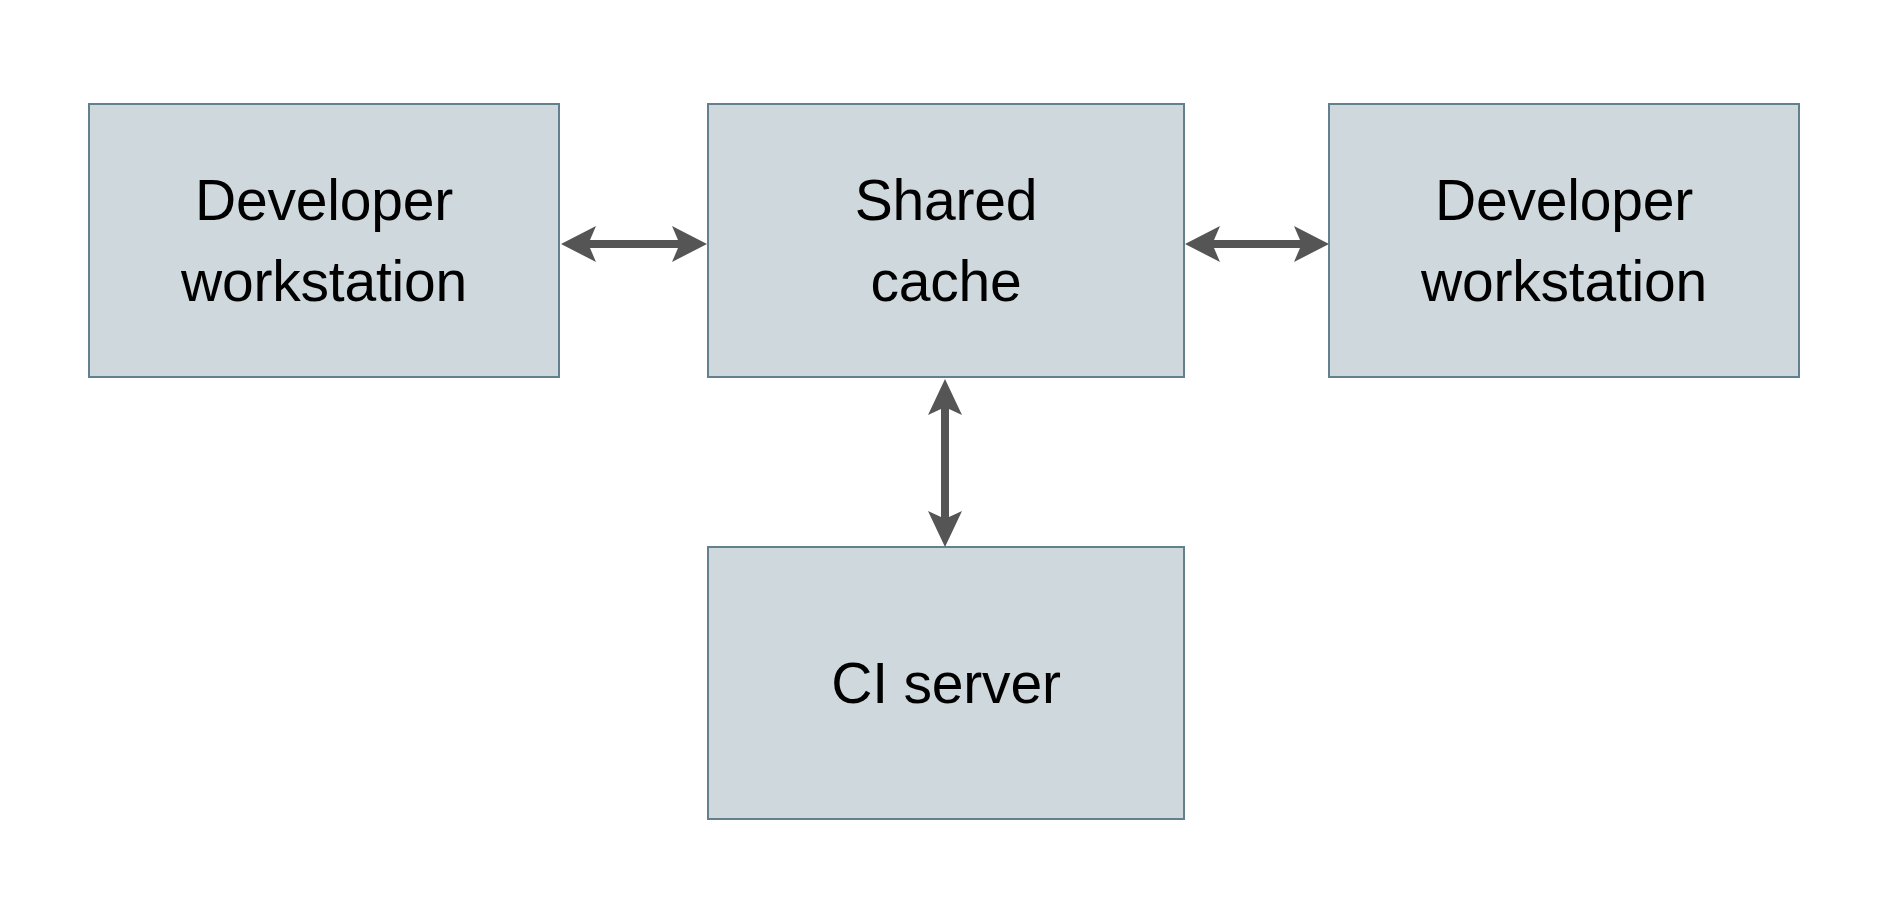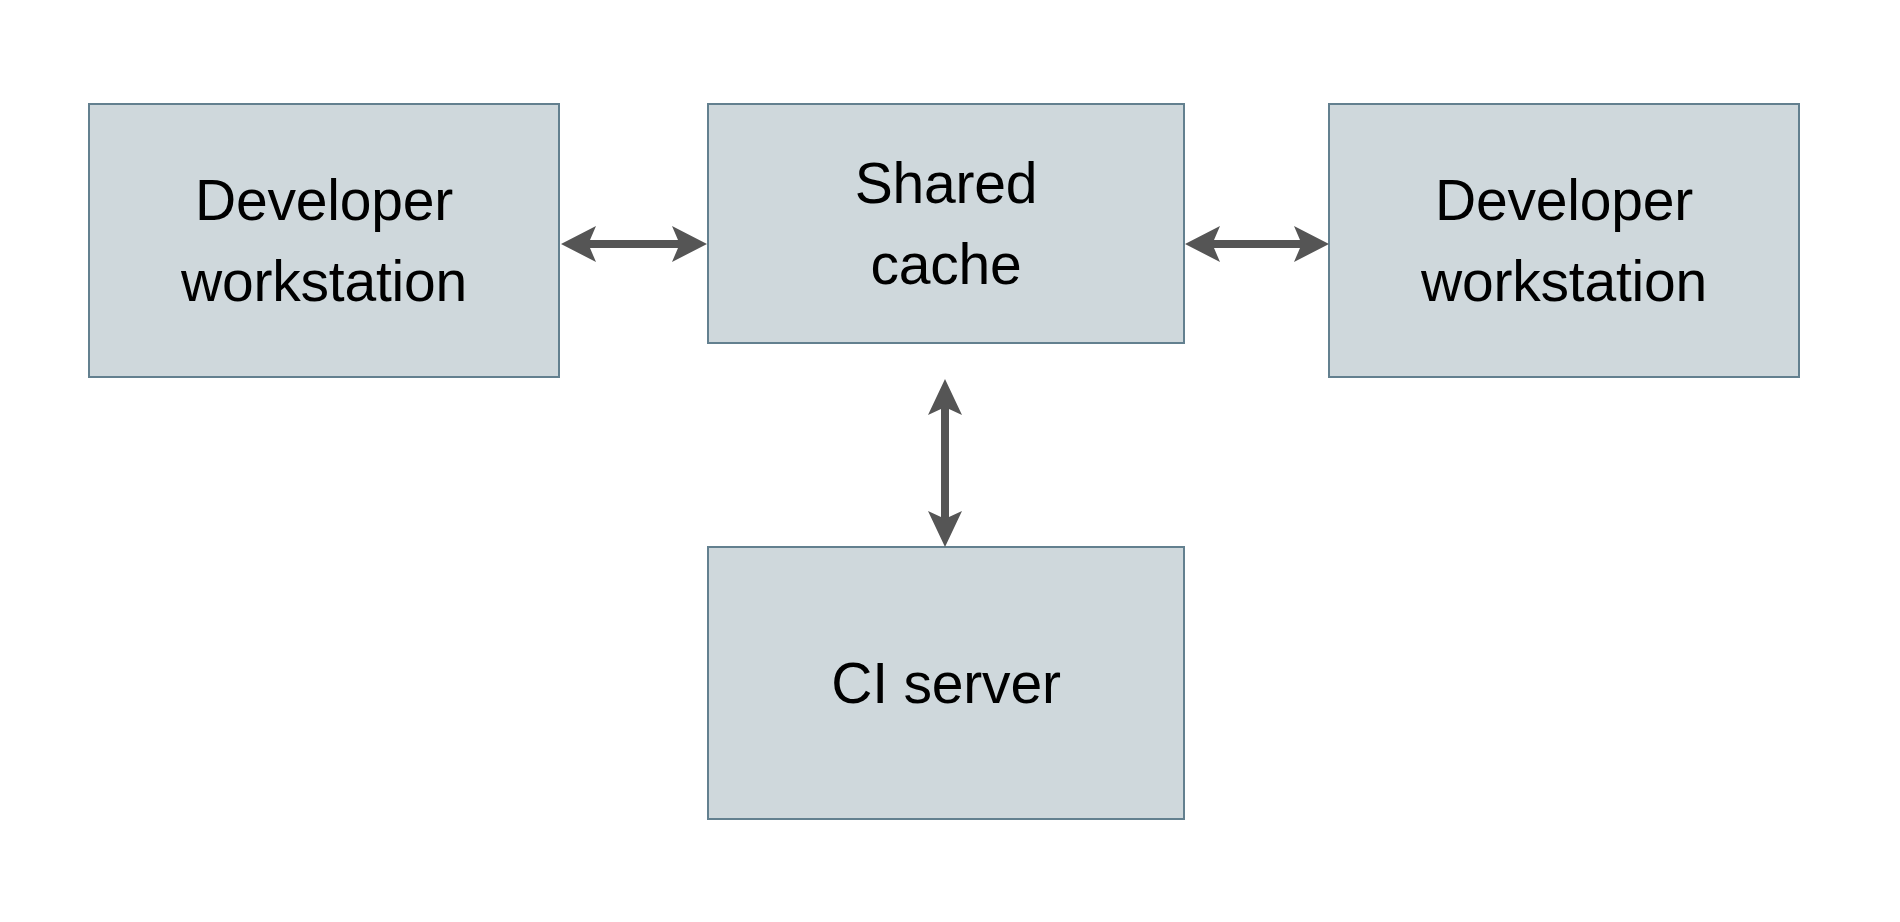--- a/index.html
+++ b/index.html
@@ -31,21 +31,21 @@
   .node-label {
     font-family: "Liberation Sans", sans-serif;
     font-size: 57px;
     line-height: 1.42;
     color: #000000;
     letter-spacing: -0.2px;
     white-space: pre-line;
     padding: 0 4px;
   }
   .node-1 { left: 88px;   top: 103px; width: 472px; height: 275px; }
-  .node-2 { left: 707px;  top: 103px; width: 478px; height: 241px; }
+  .node-2 { left: 707px;  top: 103px; width: 478px; height: 275px; }
   .node-3 { left: 1328px; top: 103px; width: 472px; height: 275px; }
   .node-4 { left: 707px;  top: 546px; width: 478px; height: 274px; text-align: right; }
 
   .edge {
     position: absolute;
     overflow: visible;
   }
   .edge-h-left  { left: 556px;  top: 213px; width: 156px; height: 62px; }
   .edge-h-right { left: 1181px; top: 213px; width: 152px; height: 62px; }
   .edge-v-mid   { left: 914px;  top: 375px; width: 62px;  height: 176px; }

